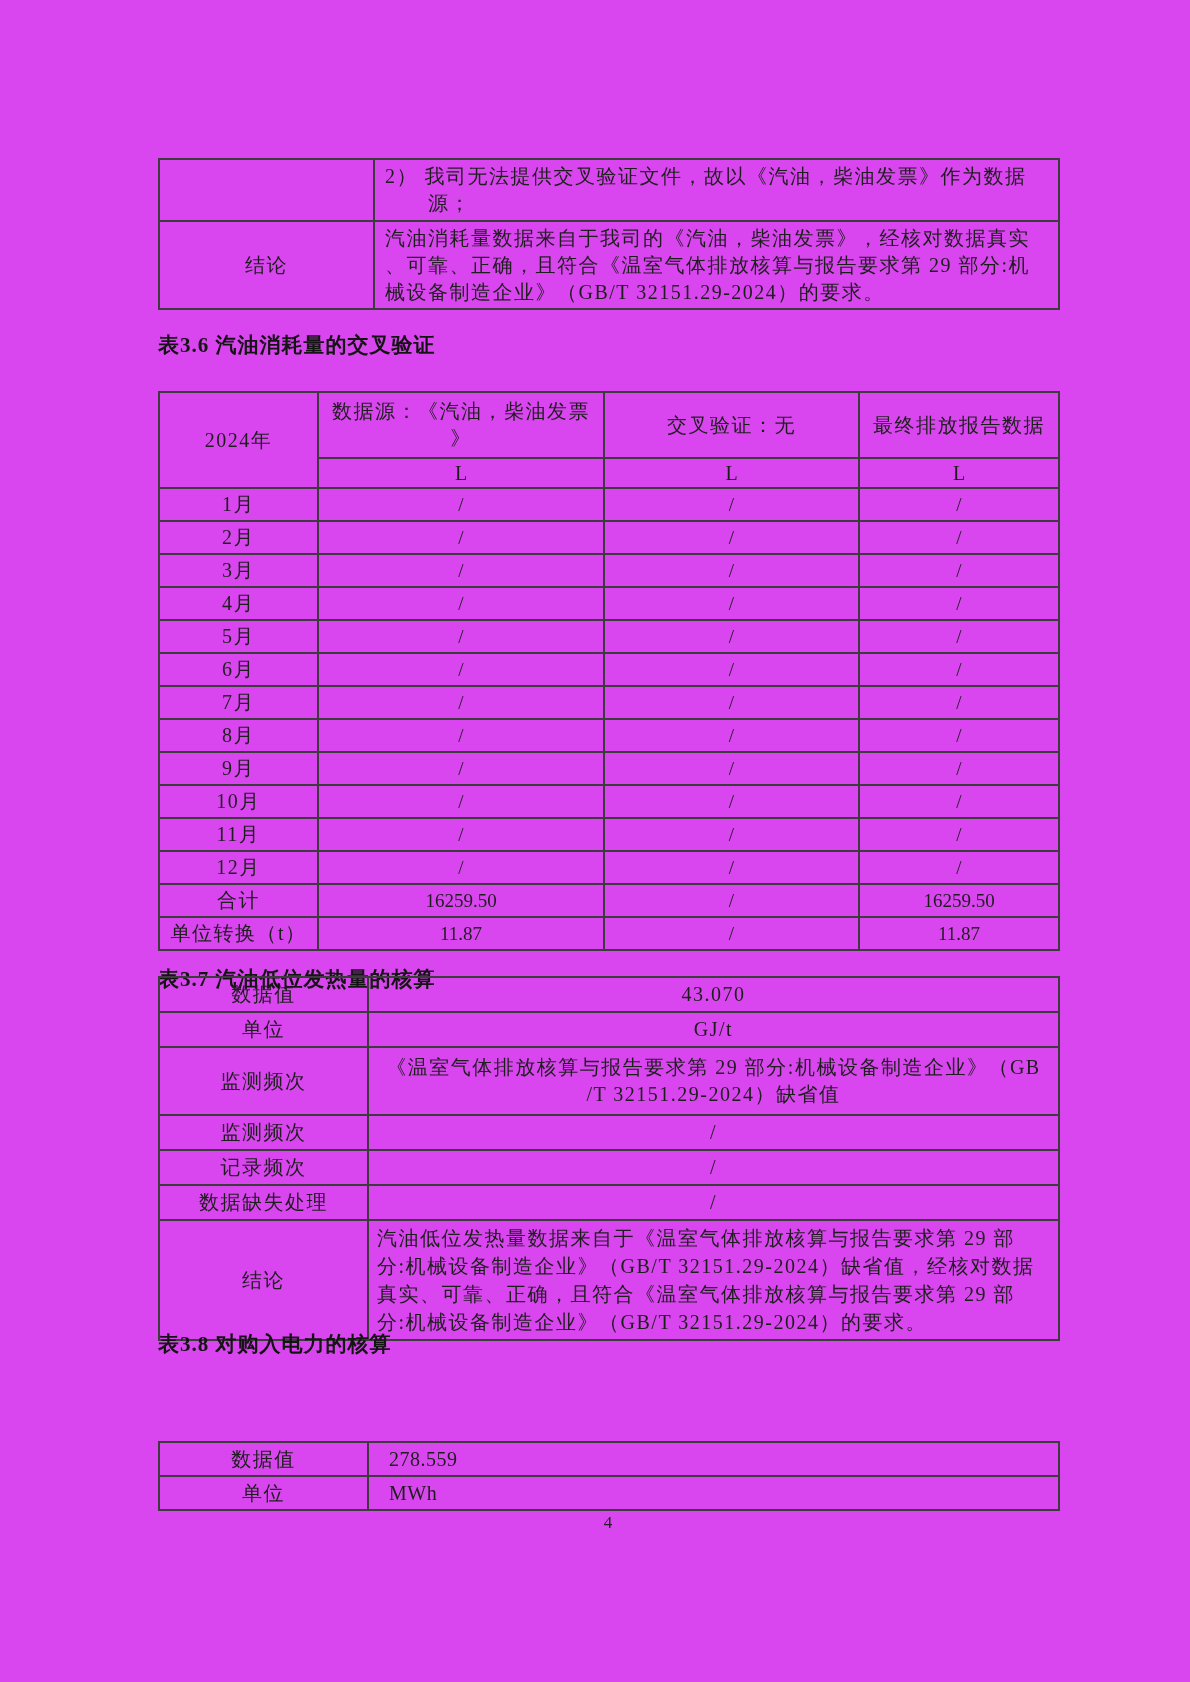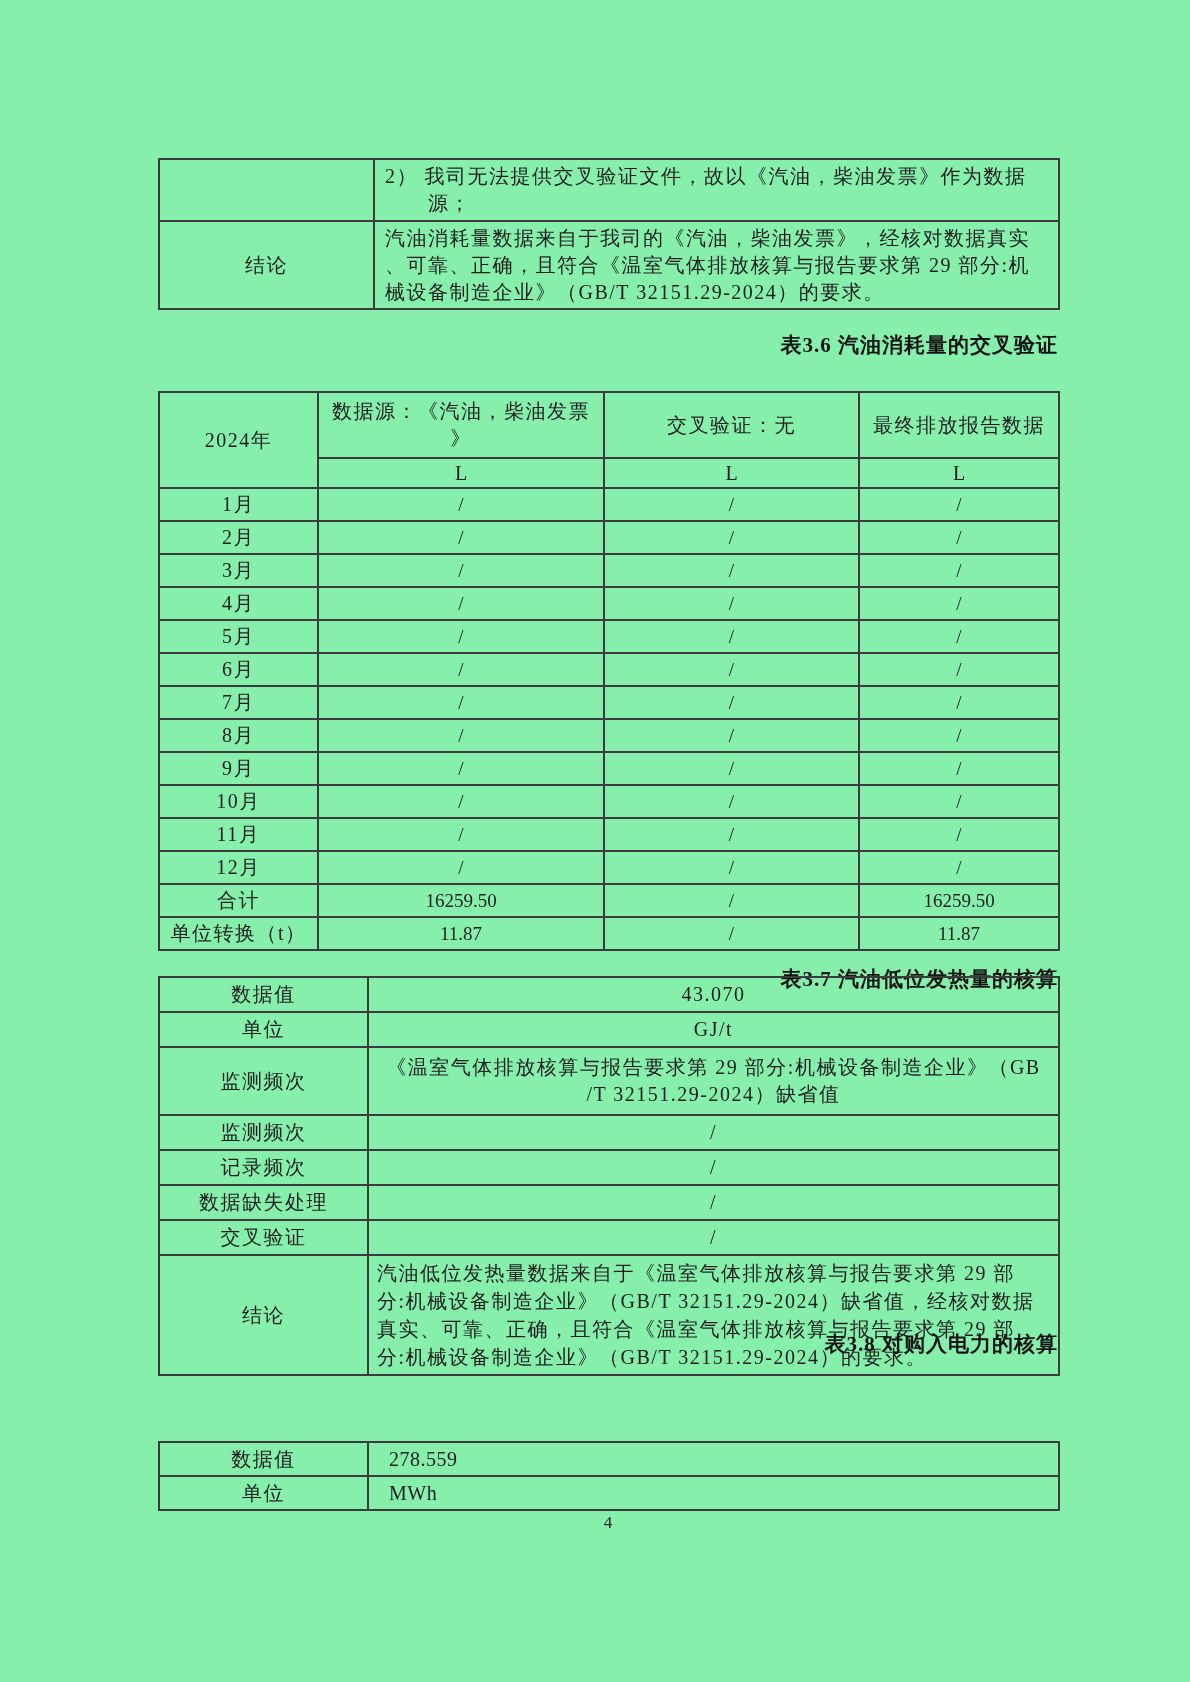--- a/index.html
+++ b/index.html
@@ -4,21 +4,21 @@
 <style>
   html,body{margin:0;padding:0;}
   body{
     background:#e8e8e8;
     font-family:"Liberation Serif","DejaVu Serif",serif;
   }
   .page{
     position:relative;
     width:1190px;height:1682px;
     margin:0 auto;
-    background:#86efac;
+    background:#d946ef;
     color:#1e1e1e;
     overflow:hidden;
   }
   .content{position:absolute;left:158px;top:0;width:900px;}
   .abs{position:absolute;left:0;}
 
   table.tbl{
     border-collapse:collapse;
     table-layout:fixed;
     width:900px;
@@ -51,21 +51,21 @@
   .t37 td{height:29px;}
   .t37 tr.r-src td{height:62px;}
   .t37 tr.r-concl td{height:114px;}
   .t37 td.concl-val{text-align:left;padding:2px 8px;line-height:28px;border-radius:7px;}
   .t38 td{height:28px;}
   .t38 td.val{text-align:left;padding-left:20px;letter-spacing:0.5px;}
   td.num{letter-spacing:0;}
 
   .tbl-title{
     position:absolute;left:0;width:900px;
-    text-align:right;
+    text-align:left;
     font-weight:bold;
     font-size:21px;
     letter-spacing:1px;
     color:#141414;
   }
   .page-number{
     position:absolute;left:0;width:900px;
     text-align:center;
     font-size:17px;
     color:#222;
@@ -232,24 +232,20 @@
         <td class="num">/</td>
       </tr>
       <tr>
         <td>记录频次</td>
         <td class="num">/</td>
       </tr>
       <tr>
         <td>数据缺失处理</td>
         <td class="num">/</td>
       </tr>
-      <tr>
-        <td>交叉验证</td>
-        <td class="num">/</td>
-      </tr>
       <tr class="r-concl">
         <td>结论</td>
         <td class="pre concl-val">汽油低位发热量数据来自于《温室气体排放核算与报告要求第 29 部
 分:机械设备制造企业》（GB/T 32151.29-2024）缺省值，经核对数据
 真实、可靠、正确，且符合《温室气体排放核算与报告要求第 29 部
 分:机械设备制造企业》（GB/T 32151.29-2024）的要求。</td>
       </tr>
     </tbody>
       </table>
 

